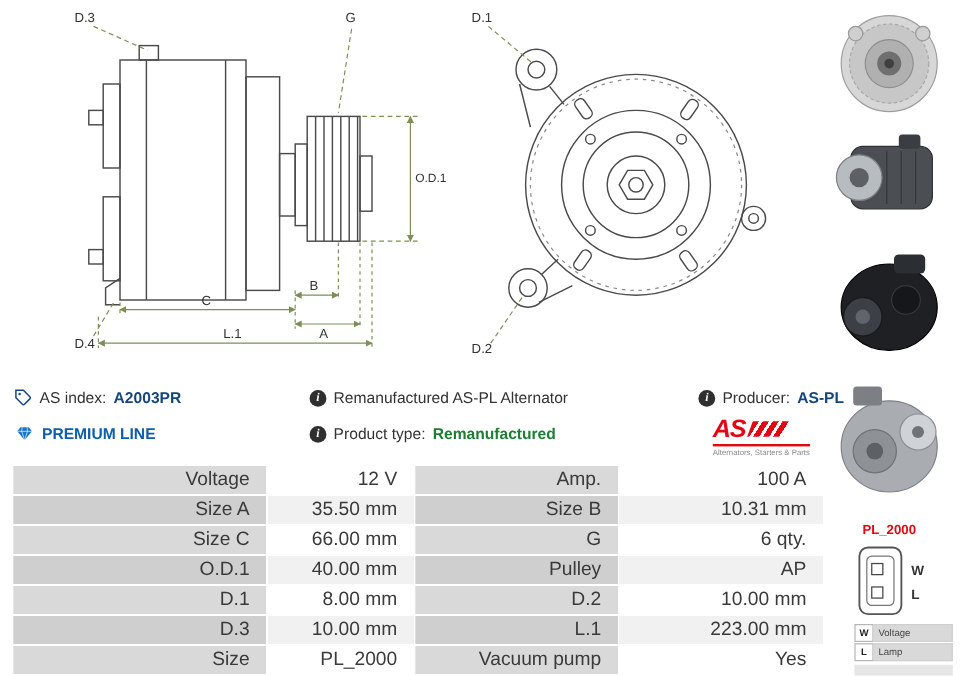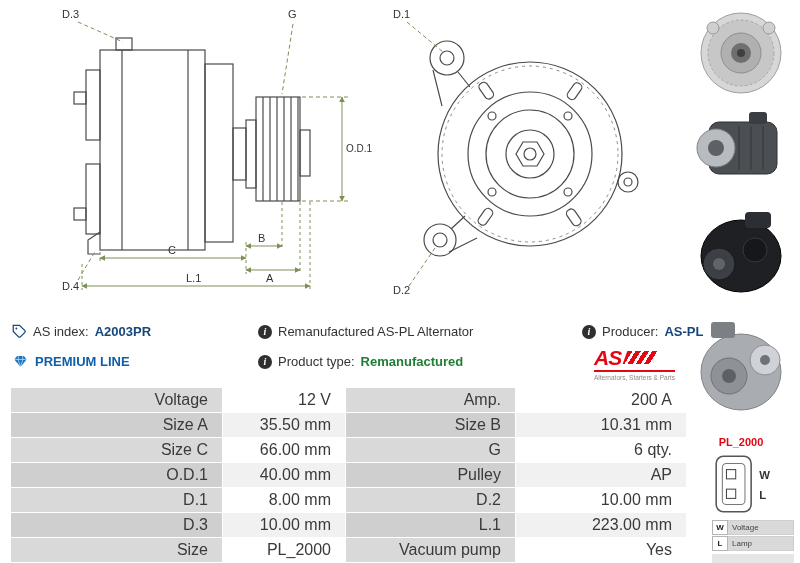--- a/index.html
+++ b/index.html
@@ -216,21 +216,21 @@
         <col style="width:212px">
         <col style="width:123px">
         <col style="width:170px">
         <col style="width:171px">
       </colgroup>
     <tbody id="spec-tbody">
     <tr>
       <td class="lbl">Voltage</td>
       <td class="val">12 V</td>
       <td class="lbl">Amp.</td>
-      <td class="val">200 A</td>
+      <td class="val">100 A</td>
     </tr>
 
     <tr class="alt">
       <td class="lbl">Size A</td>
       <td class="val">35.50 mm</td>
       <td class="lbl">Size B</td>
       <td class="val">10.31 mm</td>
     </tr>
 
     <tr>

